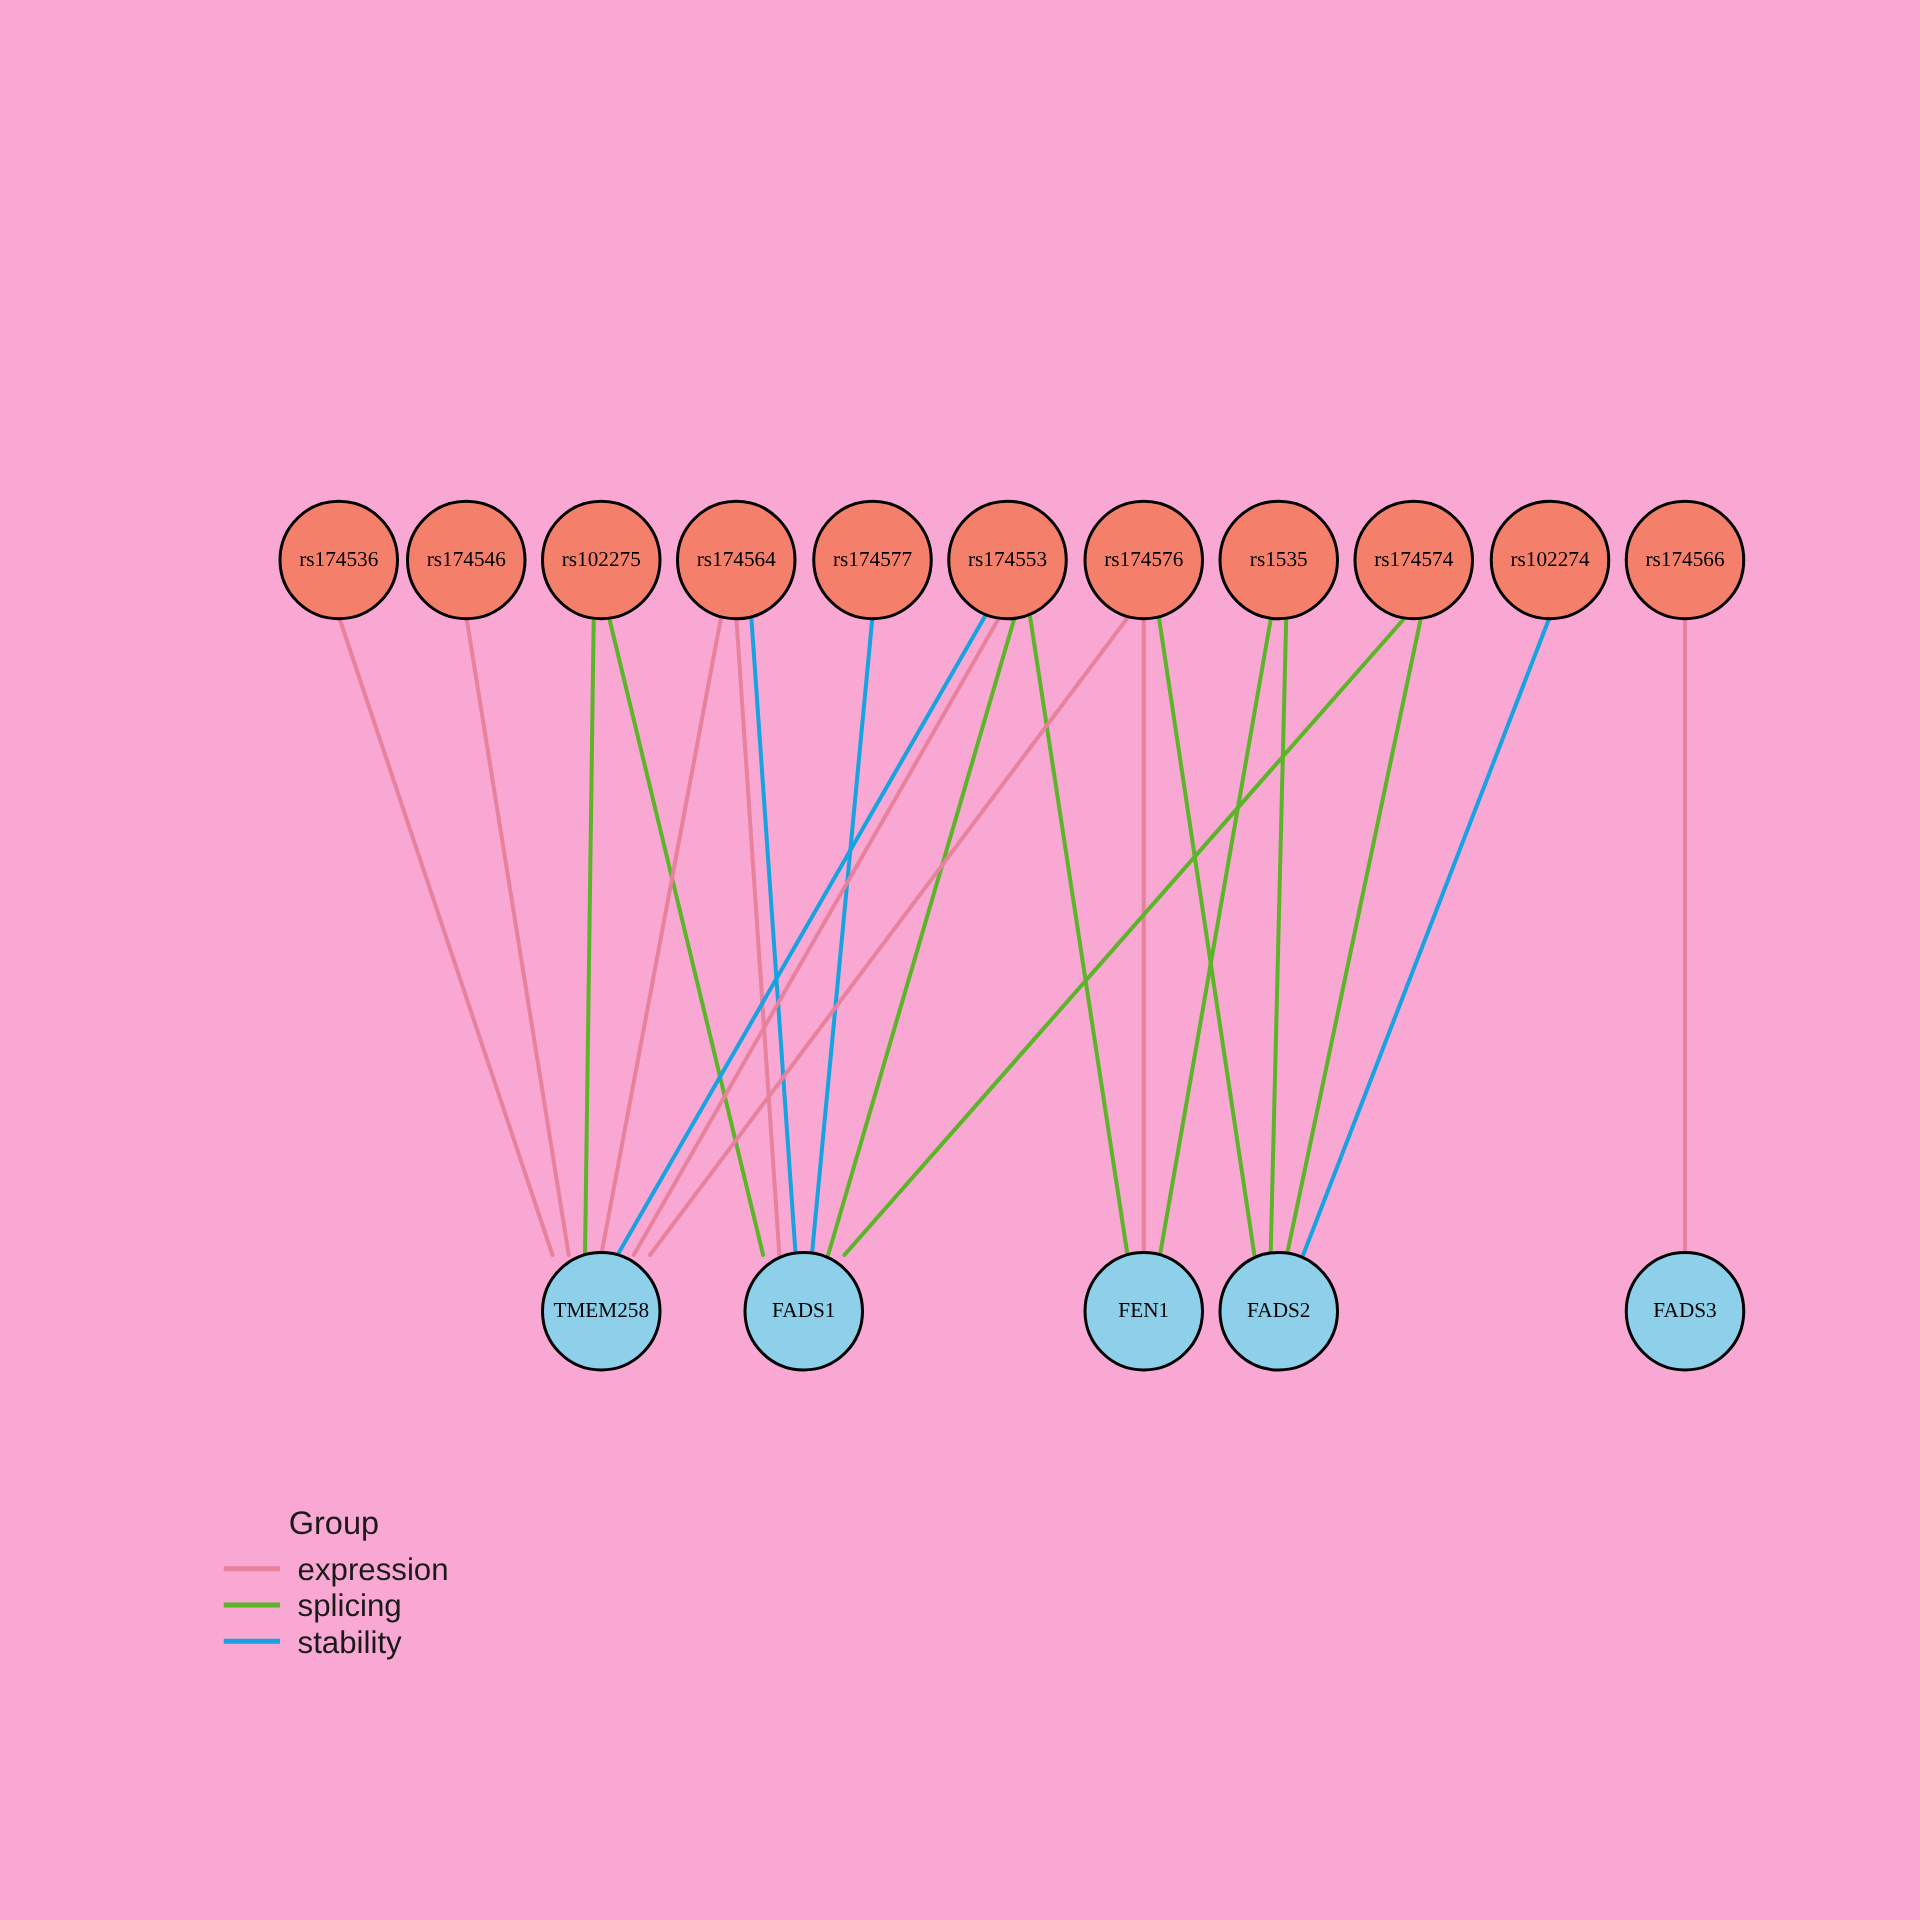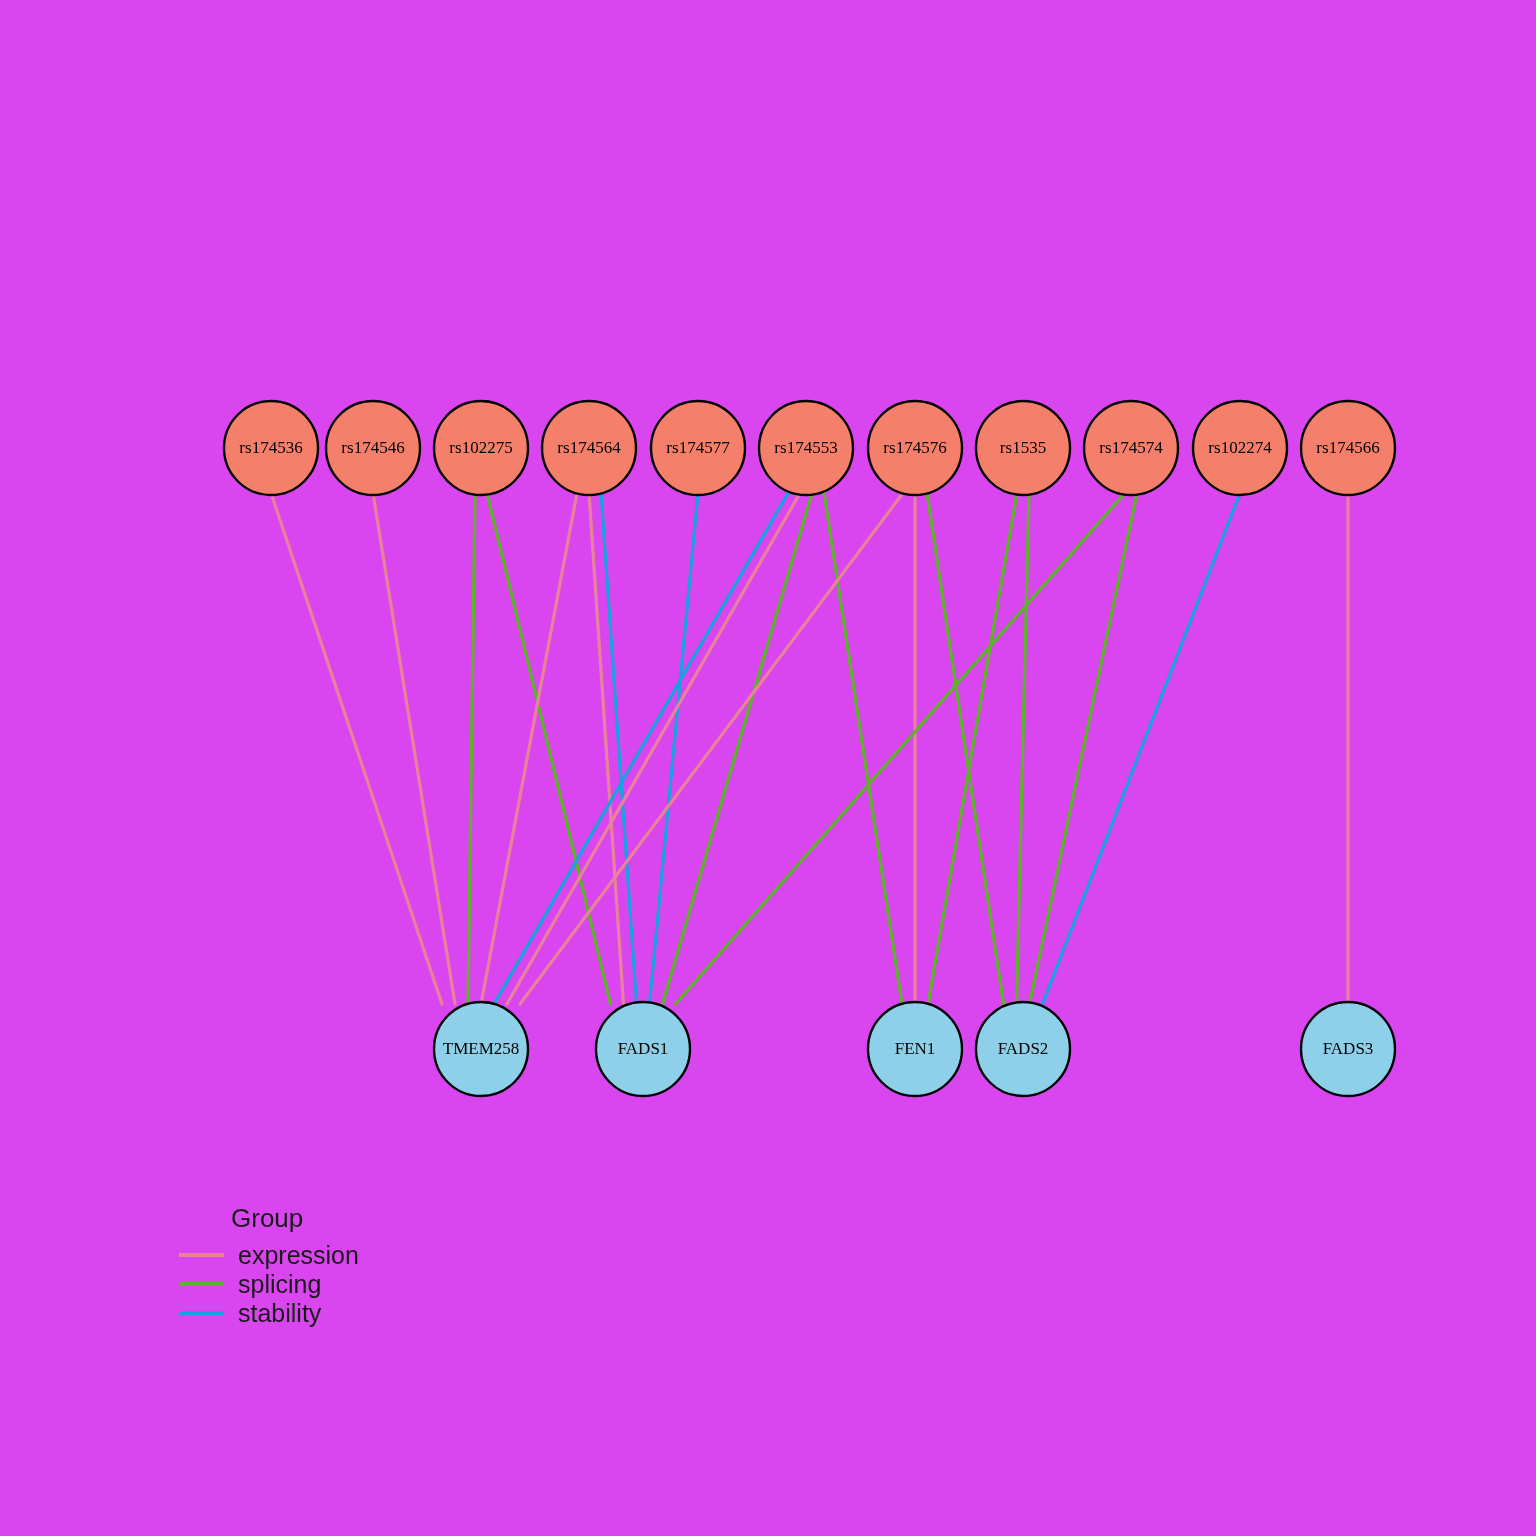--- a/index.html
+++ b/index.html
@@ -1,17 +1,17 @@
 <!DOCTYPE html>
 <html><head>
 <meta charset="utf-8">
 <style>
   html,body{margin:0;padding:0;background:#ffffff;}
   body{width:1536px;height:1536px;font-family:"Liberation Sans",sans-serif;overflow:hidden;}
-  #stage{position:relative;width:1536px;height:1536px;background:#d946ef;}
+  #stage{position:relative;width:1536px;height:1536px;background:#f9a8d4;}
   svg#net{position:absolute;left:0;top:0;width:1536px;height:1536px;}
   .node-label{font-family:"Liberation Serif",serif;font-size:17px;fill:#000;text-anchor:middle;dominant-baseline:middle;}
   .legend-title{font-family:"Liberation Sans",sans-serif;font-size:26px;fill:#1a1a1a;}
   .legend-label{font-family:"Liberation Sans",sans-serif;font-size:25px;fill:#1a1a1a;}
 </style>
 </head>
 <body>
 
 <div id="stage">
   <svg id="net" viewBox="0 0 1536 1536">

